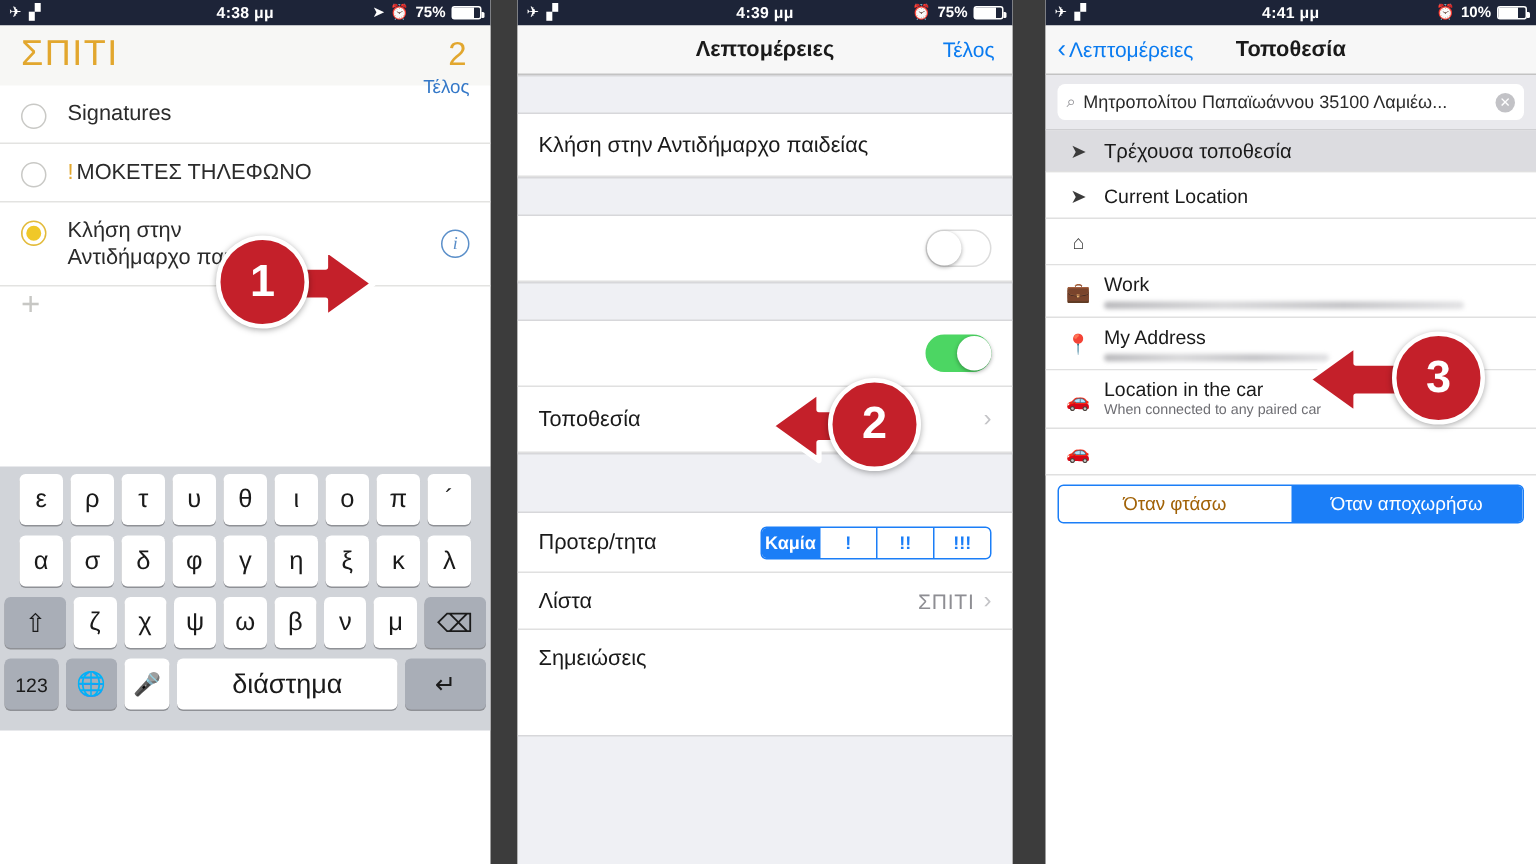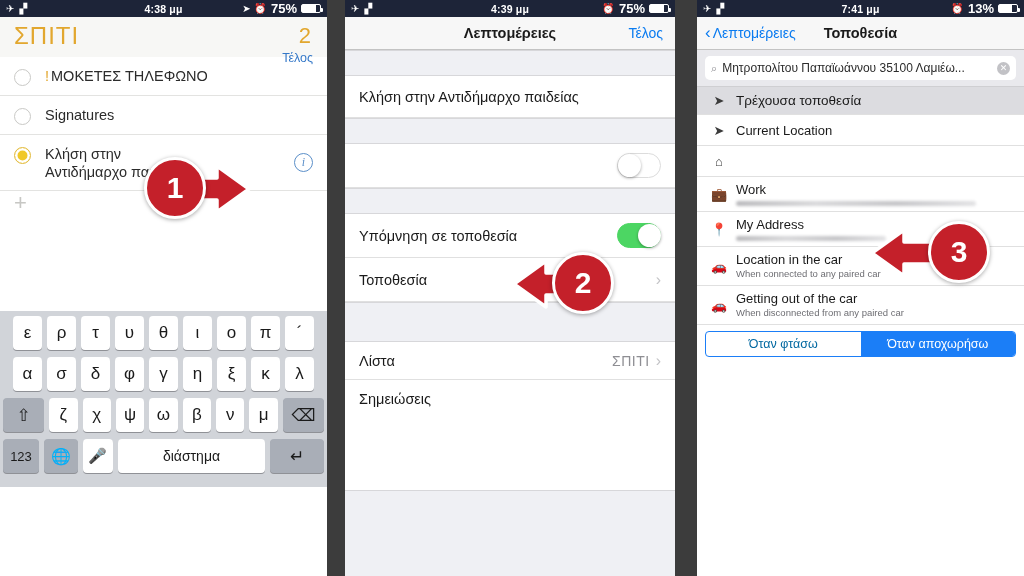--- a/index.html
+++ b/index.html
@@ -13,21 +13,21 @@
   #panel2 { left:345px; width:330px; }
   #panel3 { left:697px; width:327px; }
 
   
   .statusbar { height:17px; background:#1d2438; color:#fff; font-size:10.5px;
     display:flex; align-items:center; padding:0 6px; position:relative; }
   .sb-left { display:flex; align-items:center; gap:5px; }
   .sb-time { position:absolute; left:0; right:0; text-align:center; font-weight:bold;
     font-size:10.5px; letter-spacing:0.2px; }
   .sb-right { margin-left:auto; display:flex; align-items:center; gap:4px; position:relative; z-index:2; }
-  .sb-pct { font-size:13px; font-weight:bold; }
+  .sb-pct { font-size:10px; font-weight:bold; }
   .batt { width:20px; height:9px; border:1px solid #fff; border-radius:2px; position:relative; }
   .batt::after { content:""; position:absolute; right:-3px; top:2.5px; width:2px; height:4px;
     background:#fff; border-radius:0 1px 1px 0; }
   .batt i { display:block; height:100%; background:#fff; }
   .glyph { font-size:10px; line-height:1; }
 
   
   .rem-header { background:#f7f7f5; padding:6px 14px 8px 14px; position:relative; }
   .rem-title { color:#e2a72e; font-size:24px; letter-spacing:1px; font-weight:400; line-height:26px; }
   .rem-sub { color:#9b9b98; font-size:12.5px; letter-spacing:1.1px; margin-top:-1px; }
@@ -48,21 +48,21 @@
   .rem-plus { color:#c7c7c4; font-size:22px; padding:2px 14px 6px 14px; line-height:20px; }
 
   
   .kb { background:#d1d4d9; padding:5px 3px 4px 3px; }
   .kb-row { display:flex; justify-content:center; gap:5px; margin-bottom:7px; }
   .key { background:#fff; border-radius:4px; height:34px; width:29px; display:flex;
     align-items:center; justify-content:center; font-size:17px; color:#1a1a1a;
     box-shadow:0 1px 0 #8f9196; }
   .key.wide { width:42px; background:#a9aeb7; }
   .key.num { width:36px; font-size:13px; background:#a9aeb7; }
-  .key.space { flex:1; font-size:14px; }
+  .key.space { flex:1; font-size:18px; }
   .key.ret { width:54px; background:#a9aeb7; font-size:17px; }
   .key.globe { width:34px; background:#a9aeb7; font-size:16px; }
   .key.mic { width:30px; font-size:15px; }
 
   
   .navbar { background:#f7f7f7; height:33px; display:flex; align-items:center;
     justify-content:center; position:relative; border-bottom:1px solid #c3c3c3; }
   .nav-title { font-size:14.5px; font-weight:bold; color:#1a1a1a; }
   .nav-right { position:absolute; right:12px; font-size:14px; color:#0a7bf0; }
   .nav-back { position:absolute; left:8px; font-size:14px; color:#0a7bf0; display:flex; align-items:center; }
@@ -99,21 +99,21 @@
     border-bottom:1px solid #e0e0e0; position:relative; }
   .row3 .ic { width:20px; flex:0 0 20px; text-align:center; font-size:13px; color:#3b3b3b; }
   .row3 .tx { margin-left:7px; }
   .r3-title { font-size:13px; color:#1a1a1a; line-height:15px; }
   .r3-sub { font-size:9.5px; color:#6e6e73; line-height:12px; margin-top:1px; }
   .blurline { height:5px; border-radius:3px; background:linear-gradient(90deg,#b9b9bc,#d8d8da,#c4c4c7,#e2e2e4);
     filter:blur(1.4px); margin-top:4px; }
   .current { background:#dcdce0; }
   .cur-title { font-size:13.5px; color:#1a1a1a; }
   .segbig { display:flex; margin:6px 8px 5px 8px; border:1px solid #1b7ef7; border-radius:4px; overflow:hidden; }
-  .segbig div { flex:1; text-align:center; padding:5px 0; font-size:12.5px; color:#0369a1; }
+  .segbig div { flex:1; text-align:center; padding:5px 0; font-size:12.5px; color:#a16207; }
   .segbig div.act { background:#1b7ef7; color:#fff; }
   .map { position:relative; flex:1; background:#dfe6f0; overflow:hidden; }
   .maplabel { position:absolute; font-size:7px; color:#6b7280; white-space:nowrap;
     font-family:"Liberation Sans", sans-serif; }
 
   
   .badge { position:absolute; width:62px; height:62px; border-radius:50%; background:#c4202a;
     border:3px solid #fff; color:#fff; font-size:30px; font-weight:bold;
     display:flex; align-items:center; justify-content:center; z-index:30;
     box-shadow:0 1px 4px rgba(0,0,0,.35); font-family:"Liberation Sans", sans-serif; }
@@ -143,25 +143,25 @@
 
     <div class="rem-header">
       <div class="rem-title">ΣΠΙΤΙ</div>
       <div class="rem-count">2</div>
       <div class="rem-done">Τέλος</div>
     </div>
 
     <div class="rem-list">
       <div class="rem-row">
         <div class="circle"></div>
-        <div class="rem-text"><span class="bang">!</span><span>ΜΟΚΕΤΕΣ ΤΗΛΕΦΩΝΟ</span></div>
+        <div class="rem-text">Signatures</div>
       </div>
       <div class="rem-row">
         <div class="circle"></div>
-        <div class="rem-text">Signatures</div>
+        <div class="rem-text"><span class="bang">!</span><span>ΜΟΚΕΤΕΣ ΤΗΛΕΦΩΝΟ</span></div>
       </div>
       <div class="rem-row">
         <div class="circle sel"></div>
         <div class="rem-text" style="max-width:150px">Κλήση στην Αντιδήμαρχο παιδείας</div>
         <div class="rem-info">i</div>
       </div>
       <div class="rem-plus">+</div>
     </div>
     <div style="height:92px;background:#fff"></div>
 
@@ -236,53 +236,61 @@
         <span>Κλήση στην Αντιδήμαρχο παιδείας</span>
       </div>
       <div class="gap"></div>
       <div class="row" style="min-height:44px">
         <span class="toggle">
             <i></i>
           </span>
       </div>
       <div class="gap"></div>
       <div class="row" style="min-height:44px">
-        <span>Υπόμνηση σε τοποθεσία</span>
         <span class="toggle on">
             <i></i>
           </span>
       </div>
       <div class="row" style="min-height:44px">
         <span>Τοποθεσία</span>
         <span class="chev" style="margin-left:auto">›</span>
       </div>
       <div class="gap tall"></div>
+      <div class="row" style="min-height:40px">
+        <span>Προτερ/τητα</span>
+        <span class="seg">
+          <div class="act">Καμία</div>
+          <div>!</div>
+          <div>!!</div>
+          <div>!!!</div>
+        </span>
+      </div>
       <div class="row" style="min-height:38px">
         <span>Λίστα</span>
         <span class="val">ΣΠΙΤΙ</span>
         <span class="chev">›</span>
       </div>
       <div class="row" style="min-height:38px;border-bottom:none">
         <span>Σημειώσεις</span>
       </div>
       <div class="fill"></div>
       <div class="foot-gap"></div>
     </div>
   </div>
 
   <div class="panel" id="panel3">
     <div class="statusbar">
       <div class="sb-left">
         <span class="glyph">✈</span>
         <span class="glyph">▞</span>
       </div>
-      <div class="sb-time">7:41 μμ</div>
+      <div class="sb-time">4:41 μμ</div>
       <div class="sb-right">
         <span class="glyph">⏰</span>
-        <span class="sb-pct">13%</span>
+        <span class="sb-pct">10%</span>
         <span class="batt">
             <i style="width:74%"></i>
           </span>
       </div>
     </div>
 
     <div class="navbar">
       <div class="nav-back">
         <span class="chev-l">‹</span>
         <span>Λεπτομέρειες</span>
@@ -328,24 +336,20 @@
     </div>
     <div class="row3">
       <div class="ic">🚗</div>
       <div class="tx">
         <div class="r3-title">Location in the car</div>
         <div class="r3-sub">When connected to any paired car</div>
       </div>
     </div>
     <div class="row3">
       <div class="ic">🚗</div>
-      <div class="tx">
-        <div class="r3-title">Getting out of the car</div>
-        <div class="r3-sub">When disconnected from any paired car</div>
-      </div>
     </div>
 
     <div class="segbig">
       <div>Όταν φτάσω</div>
       <div class="act">Όταν αποχωρήσω</div>
     </div>
 
     <div class="map">
 
       <div class="maplabel" style="left:246px;top:14px;transform:rotate(72deg)">Θάνου Νικού</div>

